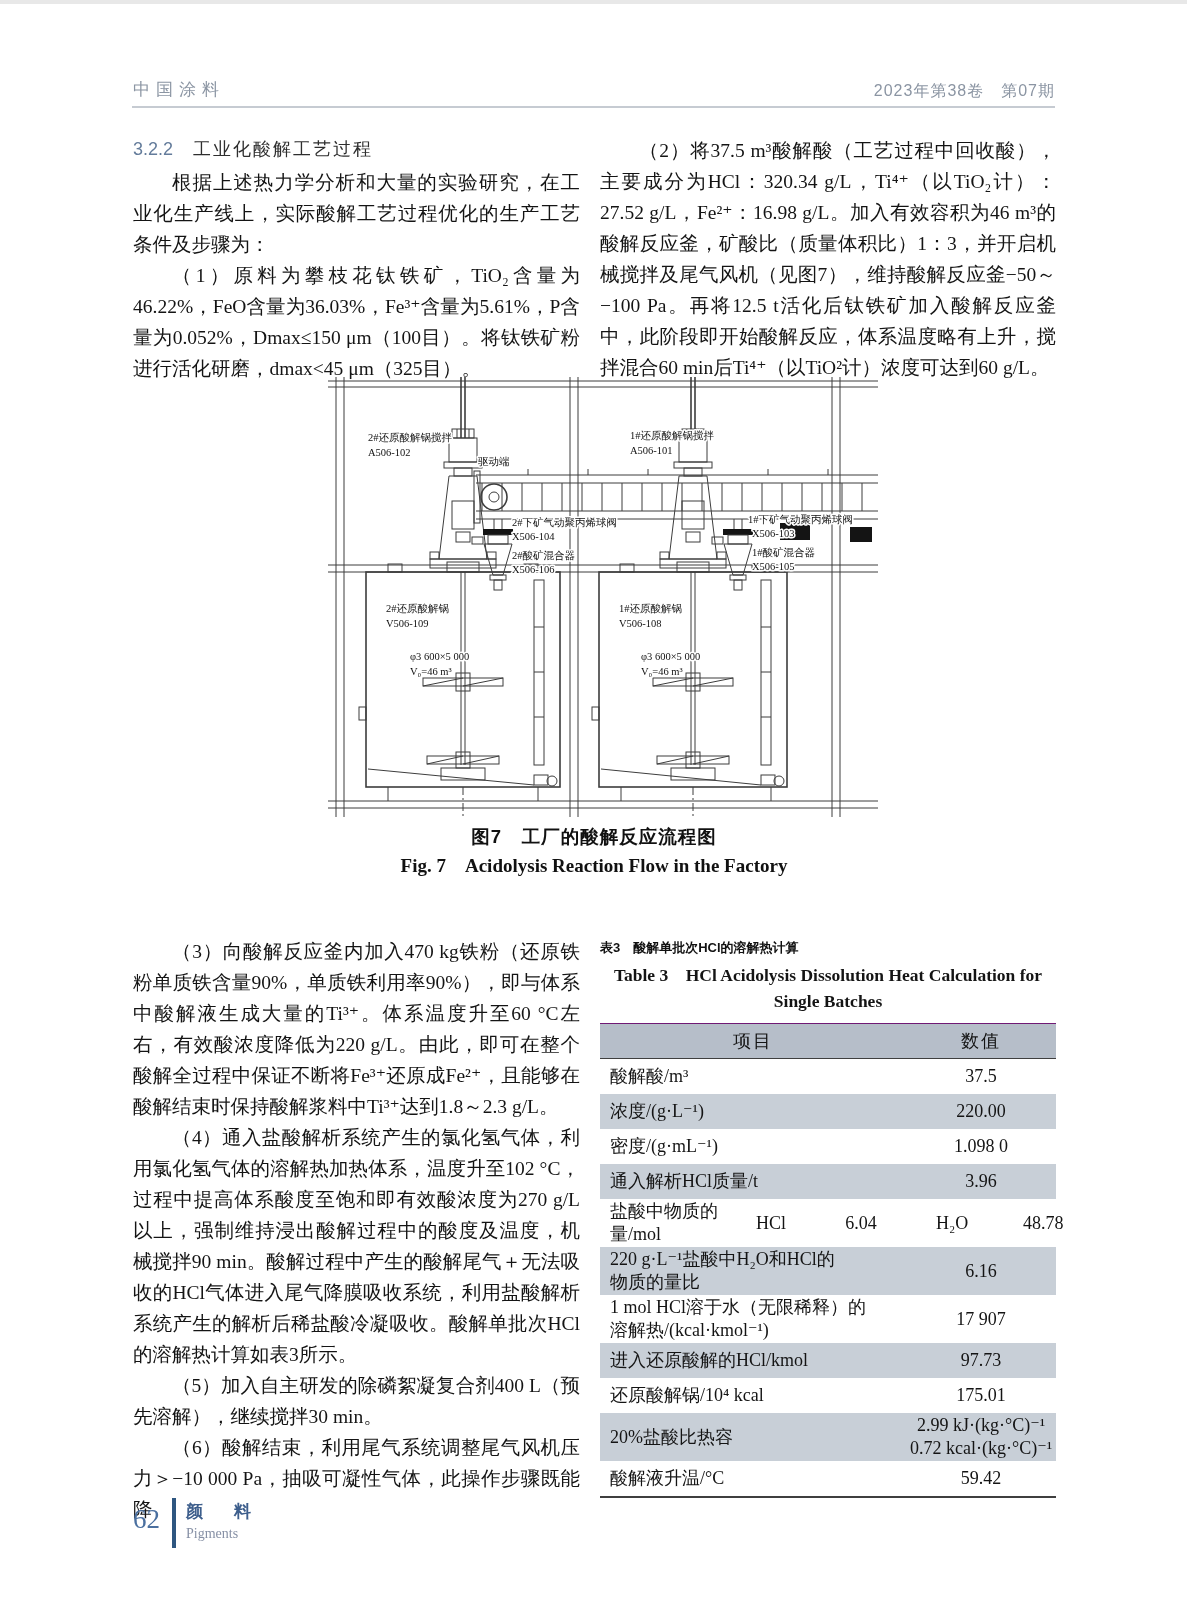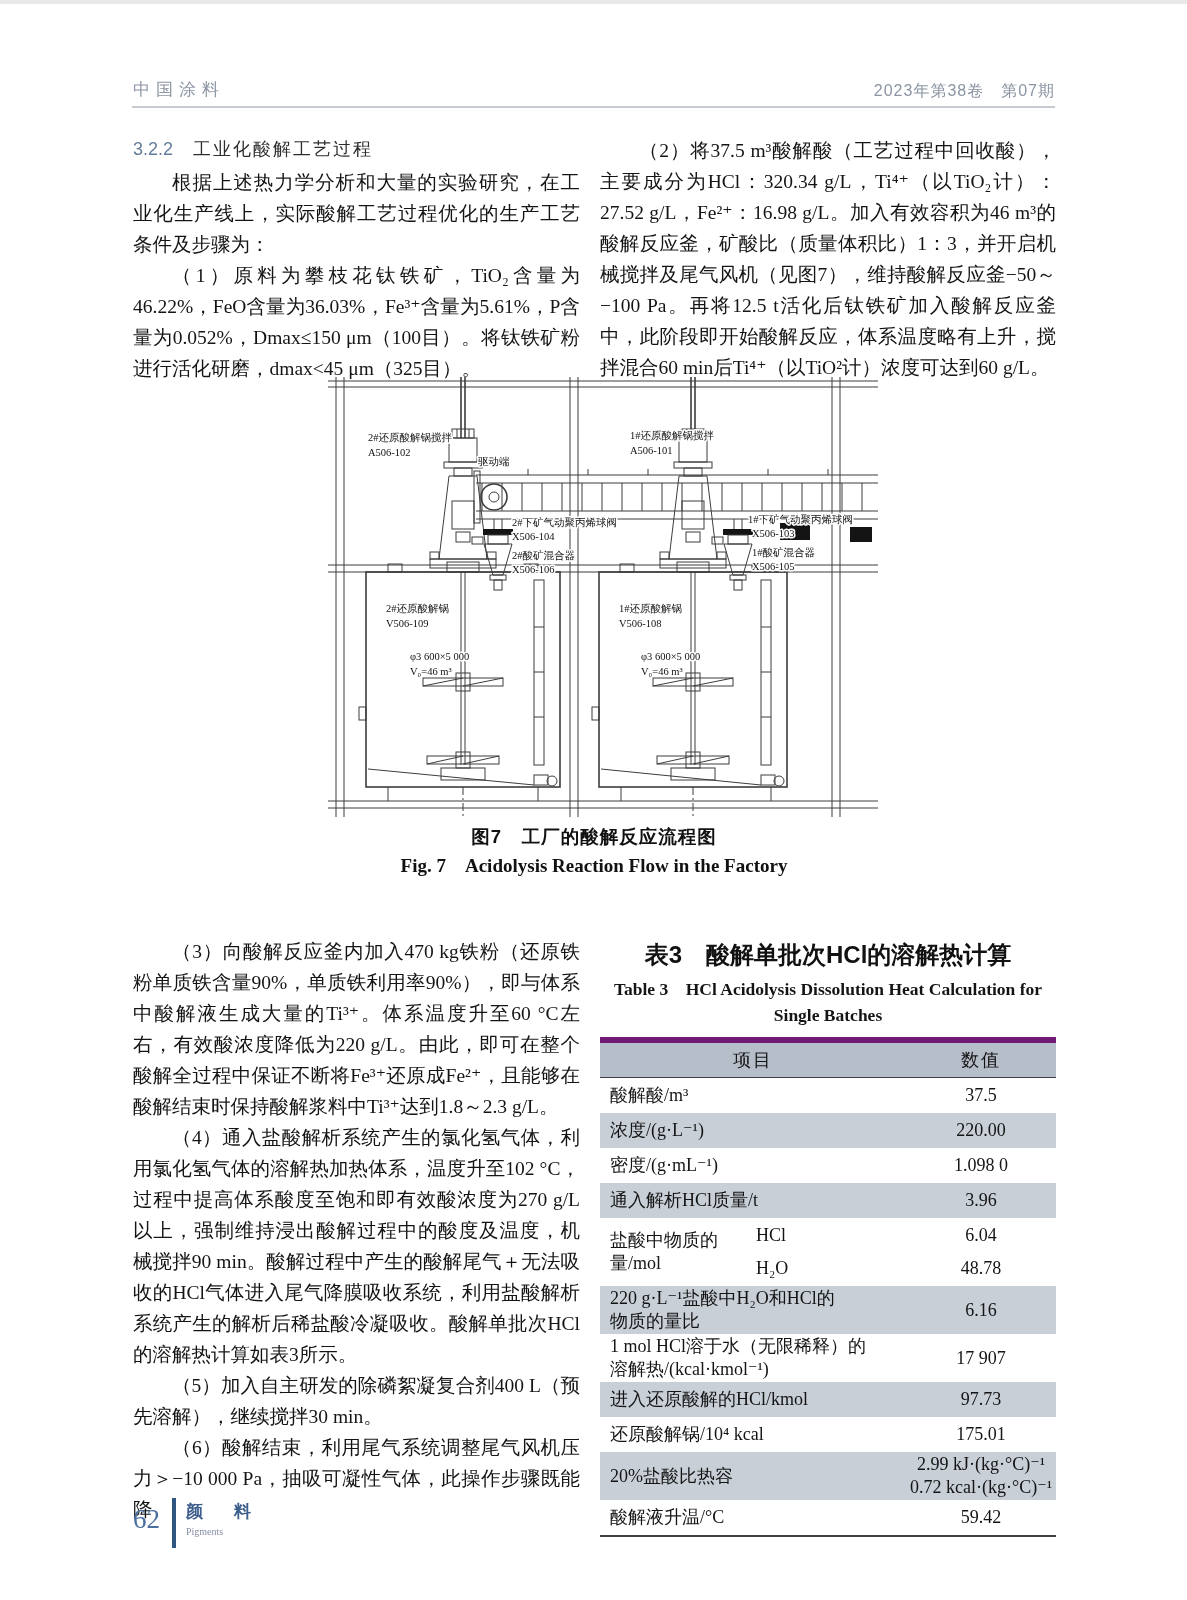--- a/index.html
+++ b/index.html
@@ -33,44 +33,44 @@
      font-weight:bold;font-size:19px;color:#111;}
 
   svg .k{stroke:var(--line_color);fill:none;stroke-width:1;}
   svg .k2{stroke:var(--line_color);fill:none;stroke-width:1.6;}
   svg .bk{fill:#141414;stroke:none;}
   svg text{font-family:"Liberation Serif","DejaVu Serif",serif;font-size:10.5px;fill:#111;
      paint-order:stroke;stroke:#ffffff;stroke-width:3px;stroke-linejoin:round;}
 
   
   .tbl-block{position:absolute;left:600px;top:935px;width:456px;}
-  .tbl-title-cn{text-align:center;font-family:"Liberation Sans",sans-serif;font-weight:bold;
-     font-size:24px;color:#111;}
+  .tbl-title-cn{font-family:"Liberation Sans",sans-serif;font-weight:bold;
+     font-size:13px;color:#111;}
   .tbl-title-en{text-align:center;font-weight:bold;font-size:17.5px;line-height:26px;margin-top:5px;}
-  .t3{margin-top:9px;border-top:6px solid #701a75;border-bottom:2px solid #3f3f3f;font-size:18px;}
+  .t3{margin-top:9px;border-top:1px solid #701a75;border-bottom:2px solid #3f3f3f;font-size:18px;}
   .t3-head{display:flex;align-items:center;background:var(--table_head_bg);height:34px;
      border-bottom:1.5px solid #3f3f3f;}
   .t3-head .c1{flex:1;text-align:center;letter-spacing:2px;}
   .t3-head .c2{width:150px;text-align:center;letter-spacing:2px;}
   .t3-row{display:flex;align-items:center;min-height:33px;padding:1px 0;}
   .t3-row:nth-child(even){background:var(--table_stripe);}
   .t3-label{flex:1;padding-left:10px;line-height:23px;}
   .t3-value{width:150px;text-align:center;line-height:23px;}
-  .t3-subs{width:300px;display:flex;flex-direction:column;}
+  .t3-subs{width:300px;display:flex;}
   .t3-subrow{display:flex;align-items:center;height:33px;}
   .t3-subname{flex:1;}
   .t3-subval{width:150px;text-align:center;}
 
   
   .footer{position:absolute;left:133px;top:1492px;display:flex;align-items:flex-start;}
   .pg-num{font-size:27px;color:#4a6f9f;font-family:"Liberation Serif",serif;margin-top:8px;}
   .ft-bar{width:4px;height:50px;background:#2e5680;margin:2px 10px 0 12px;}
   .ft-cn{font-family:"Liberation Sans",sans-serif;font-size:17px;font-weight:bold;
      color:var(--footer_text);letter-spacing:7px;margin-top:4px;}
-  .ft-en{font-size:10px;color:#8690a5;margin-top:3px;}
+  .ft-en{font-size:14px;color:#8690a5;margin-top:3px;}
 </style>
 </head>
 <body>
 
 <div id="page">
 
   <div class="hdr-journal">中国涂料</div>
   <div class="hdr-issue">2023年第38卷　第07期</div>
   <div class="hdr-rule"></div>
 

